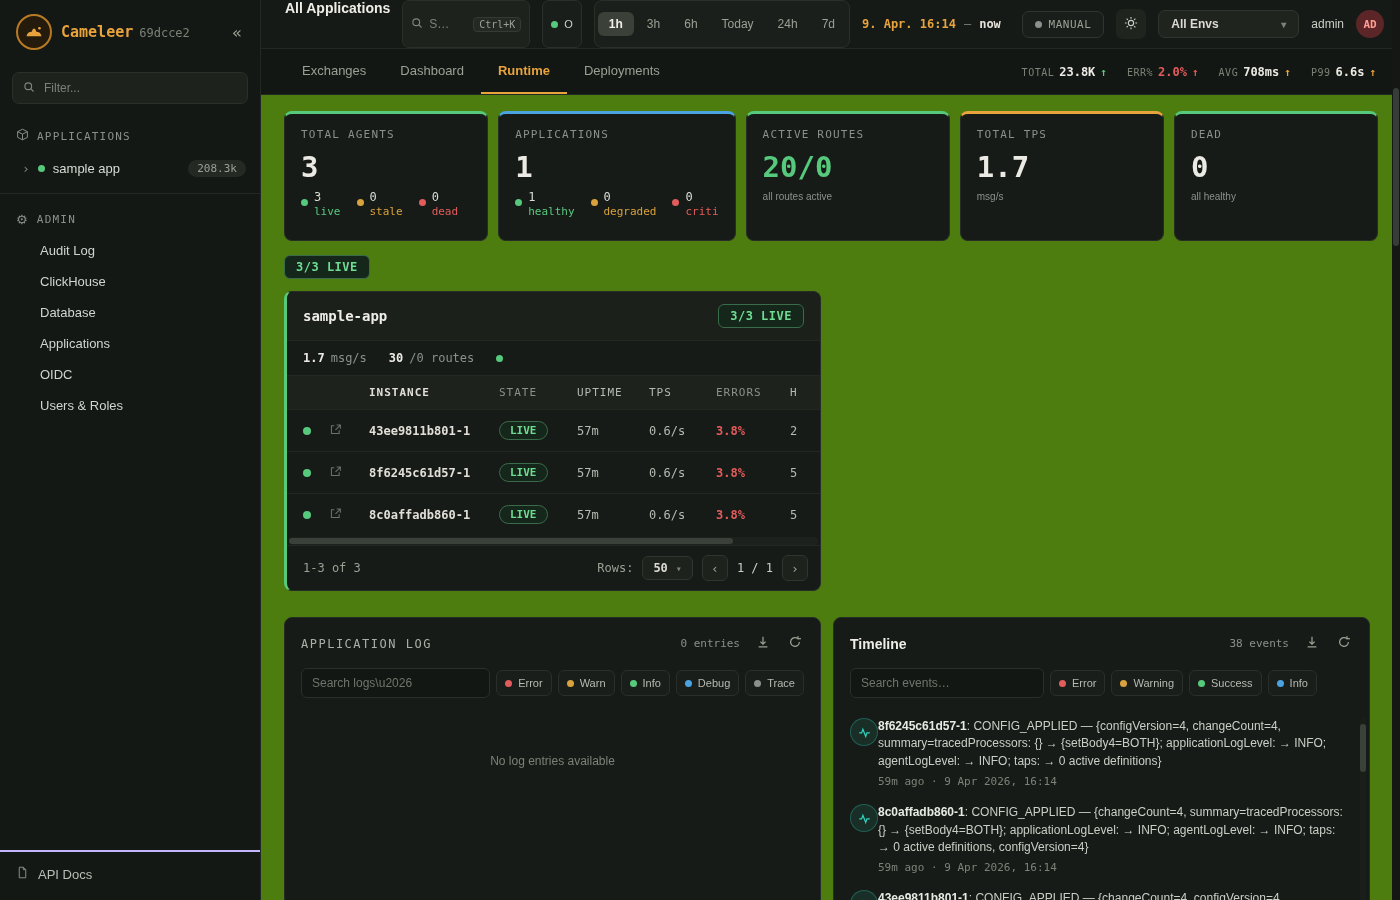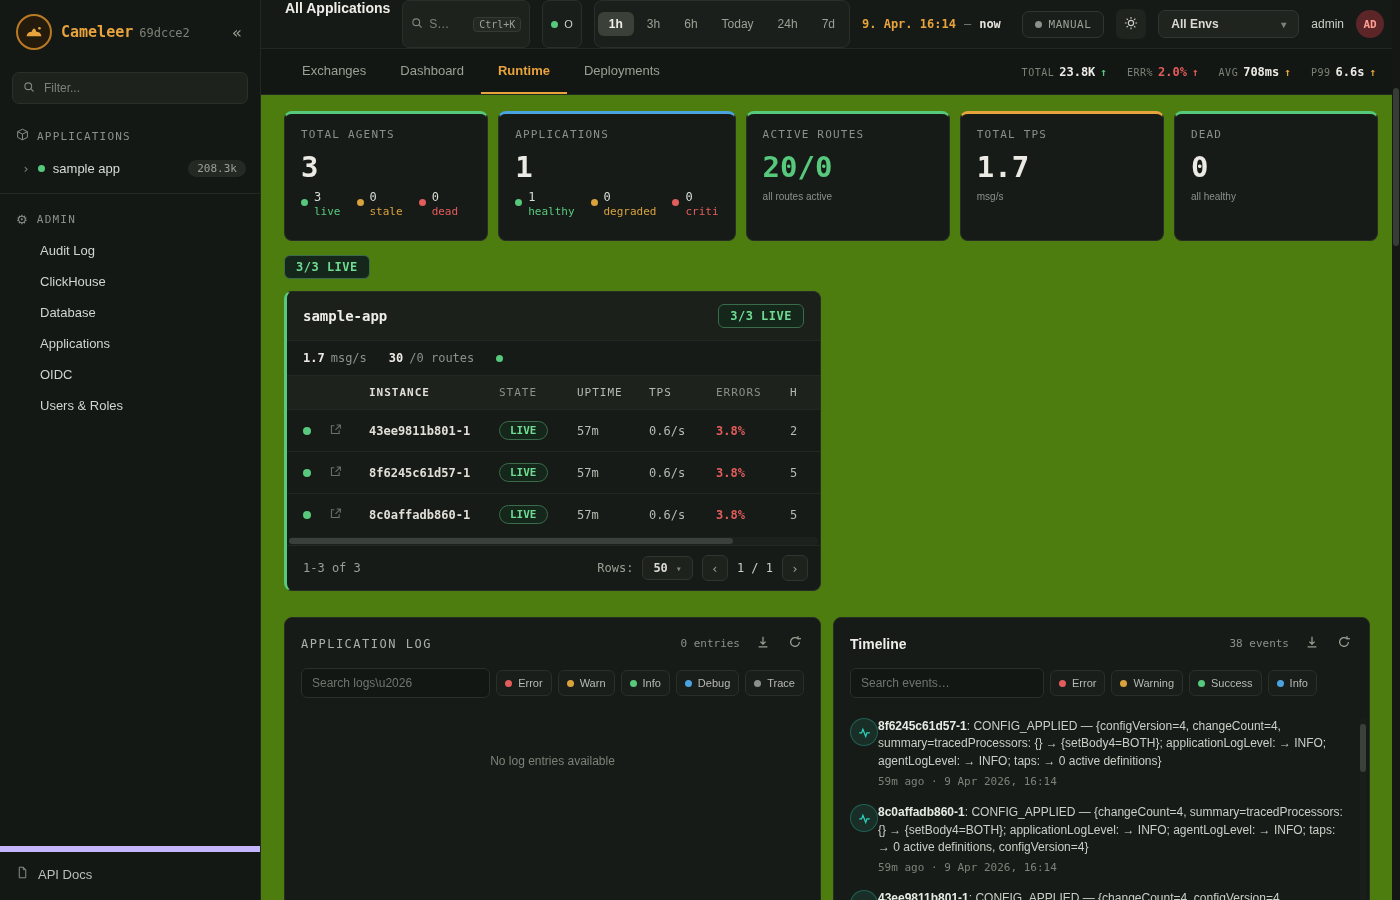--- a/index.html
+++ b/index.html
@@ -27,21 +27,21 @@
   .section-head{display:flex;align-items:center;gap:8px;padding:10px 16px 8px;color:#8a908a;font-size:11px;letter-spacing:1.2px;font-family:"DejaVu Sans Mono",monospace;}
   .gear-glyph{font-family:"DejaVu Sans",sans-serif;font-size:13px;color:#8a908a;}
   .tree-item{display:flex;align-items:center;gap:8px;padding:8px 14px 8px 22px;cursor:pointer;color:#d6dbd4;font-size:13px;}
   .chev{color:#7c8278;font-size:13px;}
   .dot{width:7px;height:7px;border-radius:50%;display:inline-block;}
   .dot.green{background:#57c97d;}
   .tree-badge{margin-left:auto;background:#242924;color:#9aa094;border-radius:9px;padding:2px 9px;font-size:11px;}
   .divider{border-top:1px solid #232823;margin:8px 0;}
   .side-item{padding:8px 16px 8px 40px;color:#d0d5cf;font-size:13px;cursor:pointer;}
   .flex-spacer{flex:1;}
-  .api-docs{display:flex;align-items:center;gap:9px;padding:14px 16px 18px;color:#b9beb6;font-size:13px;cursor:pointer;border-top:6px solid #c4b5fd;}
+  .api-docs{display:flex;align-items:center;gap:9px;padding:14px 16px 18px;color:#b9beb6;font-size:13px;cursor:pointer;border-top:2px solid #c4b5fd;}
 
   
   .main{flex:1;display:flex;flex-direction:column;min-width:0;position:relative;}
   .topbar{height:48px;min-height:48px;background:#161a16;border-bottom:1px solid #232823;display:flex;gap:12px;padding:0 16px 0 24px;}
   .tb-title{font-weight:bold;font-size:14px;color:#efede7;white-space:nowrap;}
   .searchbox{display:flex;align-items:center;gap:6px;background:#1d221d;border:1px solid #2a2f2a;border-radius:7px;padding:5px 8px;width:110px;cursor:text;}
   .s-text{color:#7c8278;font-size:12px;flex:1;overflow:hidden;white-space:nowrap;}
   .kbd{background:#242924;border:1px solid #343a34;border-radius:4px;color:#9aa094;font-size:10px;padding:1px 5px;white-space:nowrap;}
   .status-pill{display:flex;align-items:center;gap:6px;border:1px solid #2a2f2a;border-radius:7px;padding:6px 8px;background:#1a1e1a;color:#c9cec6;font-size:11px;cursor:pointer;}
   .range-group{display:flex;align-items:center;background:#1b1f1b;border:1px solid #2a2f2a;border-radius:8px;padding:3px;gap:2px;}

